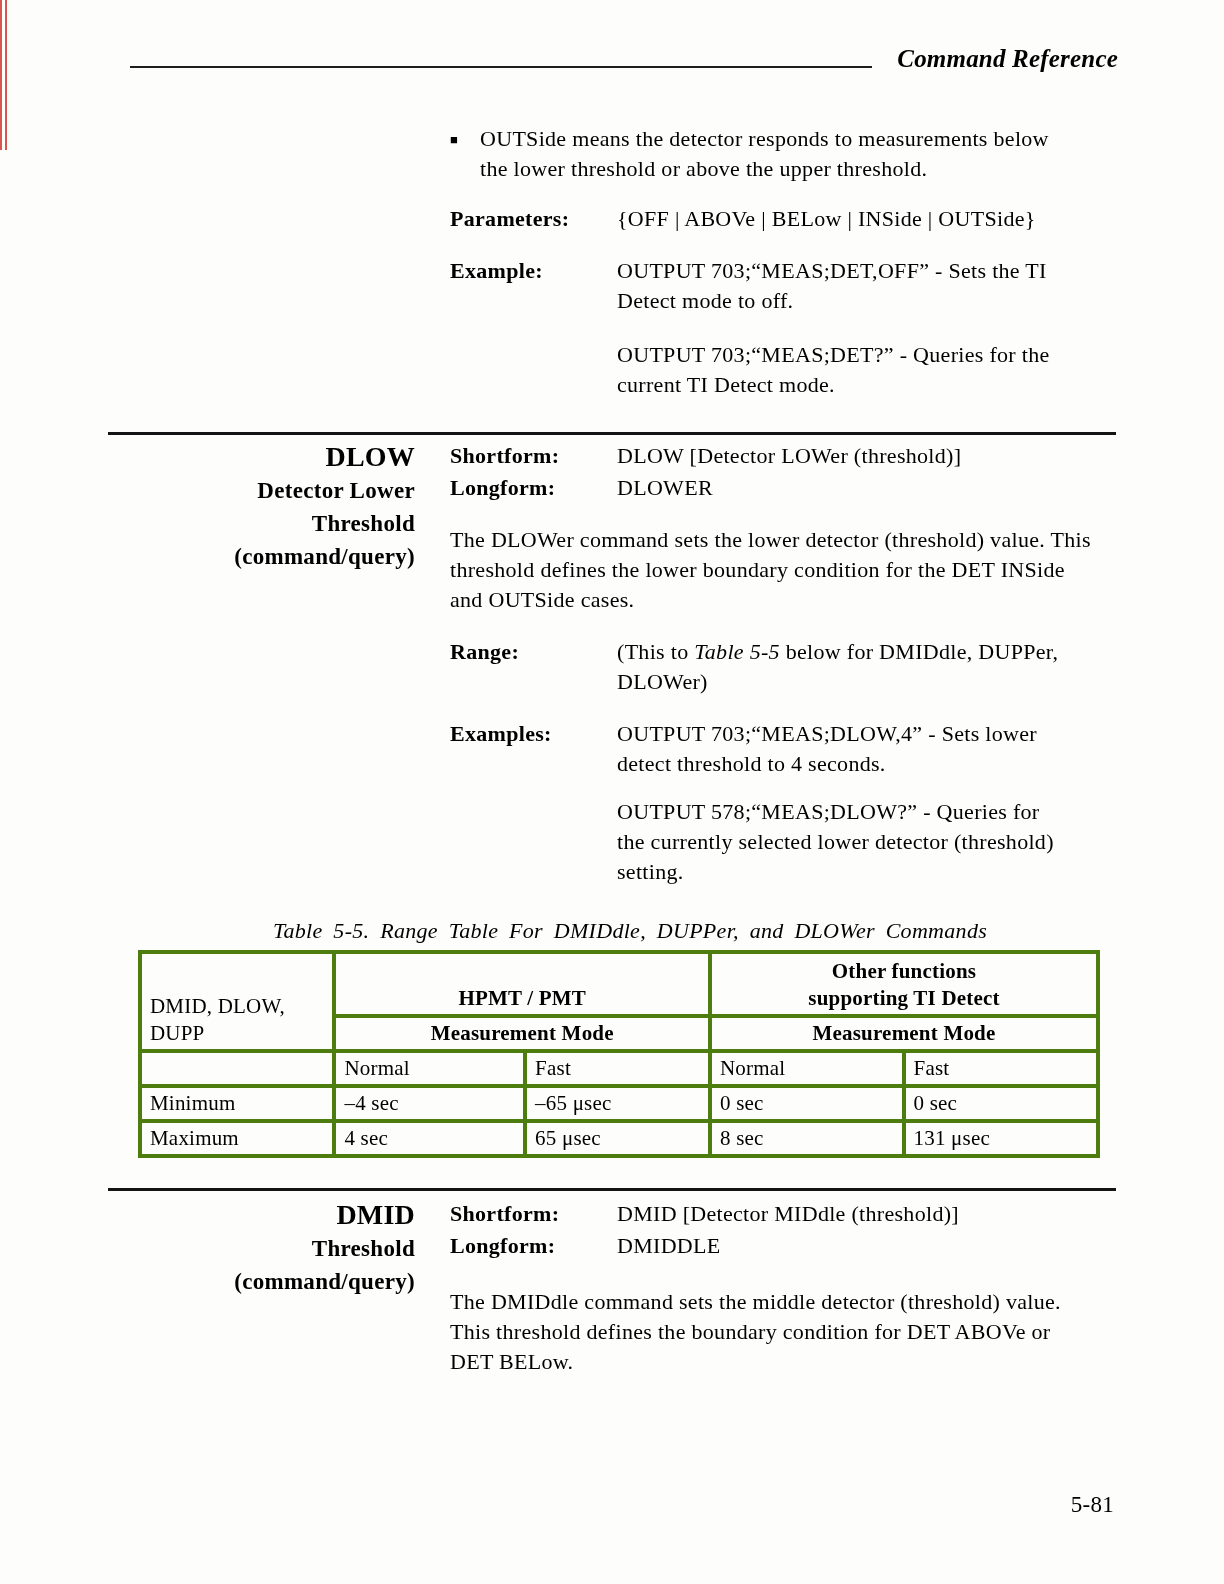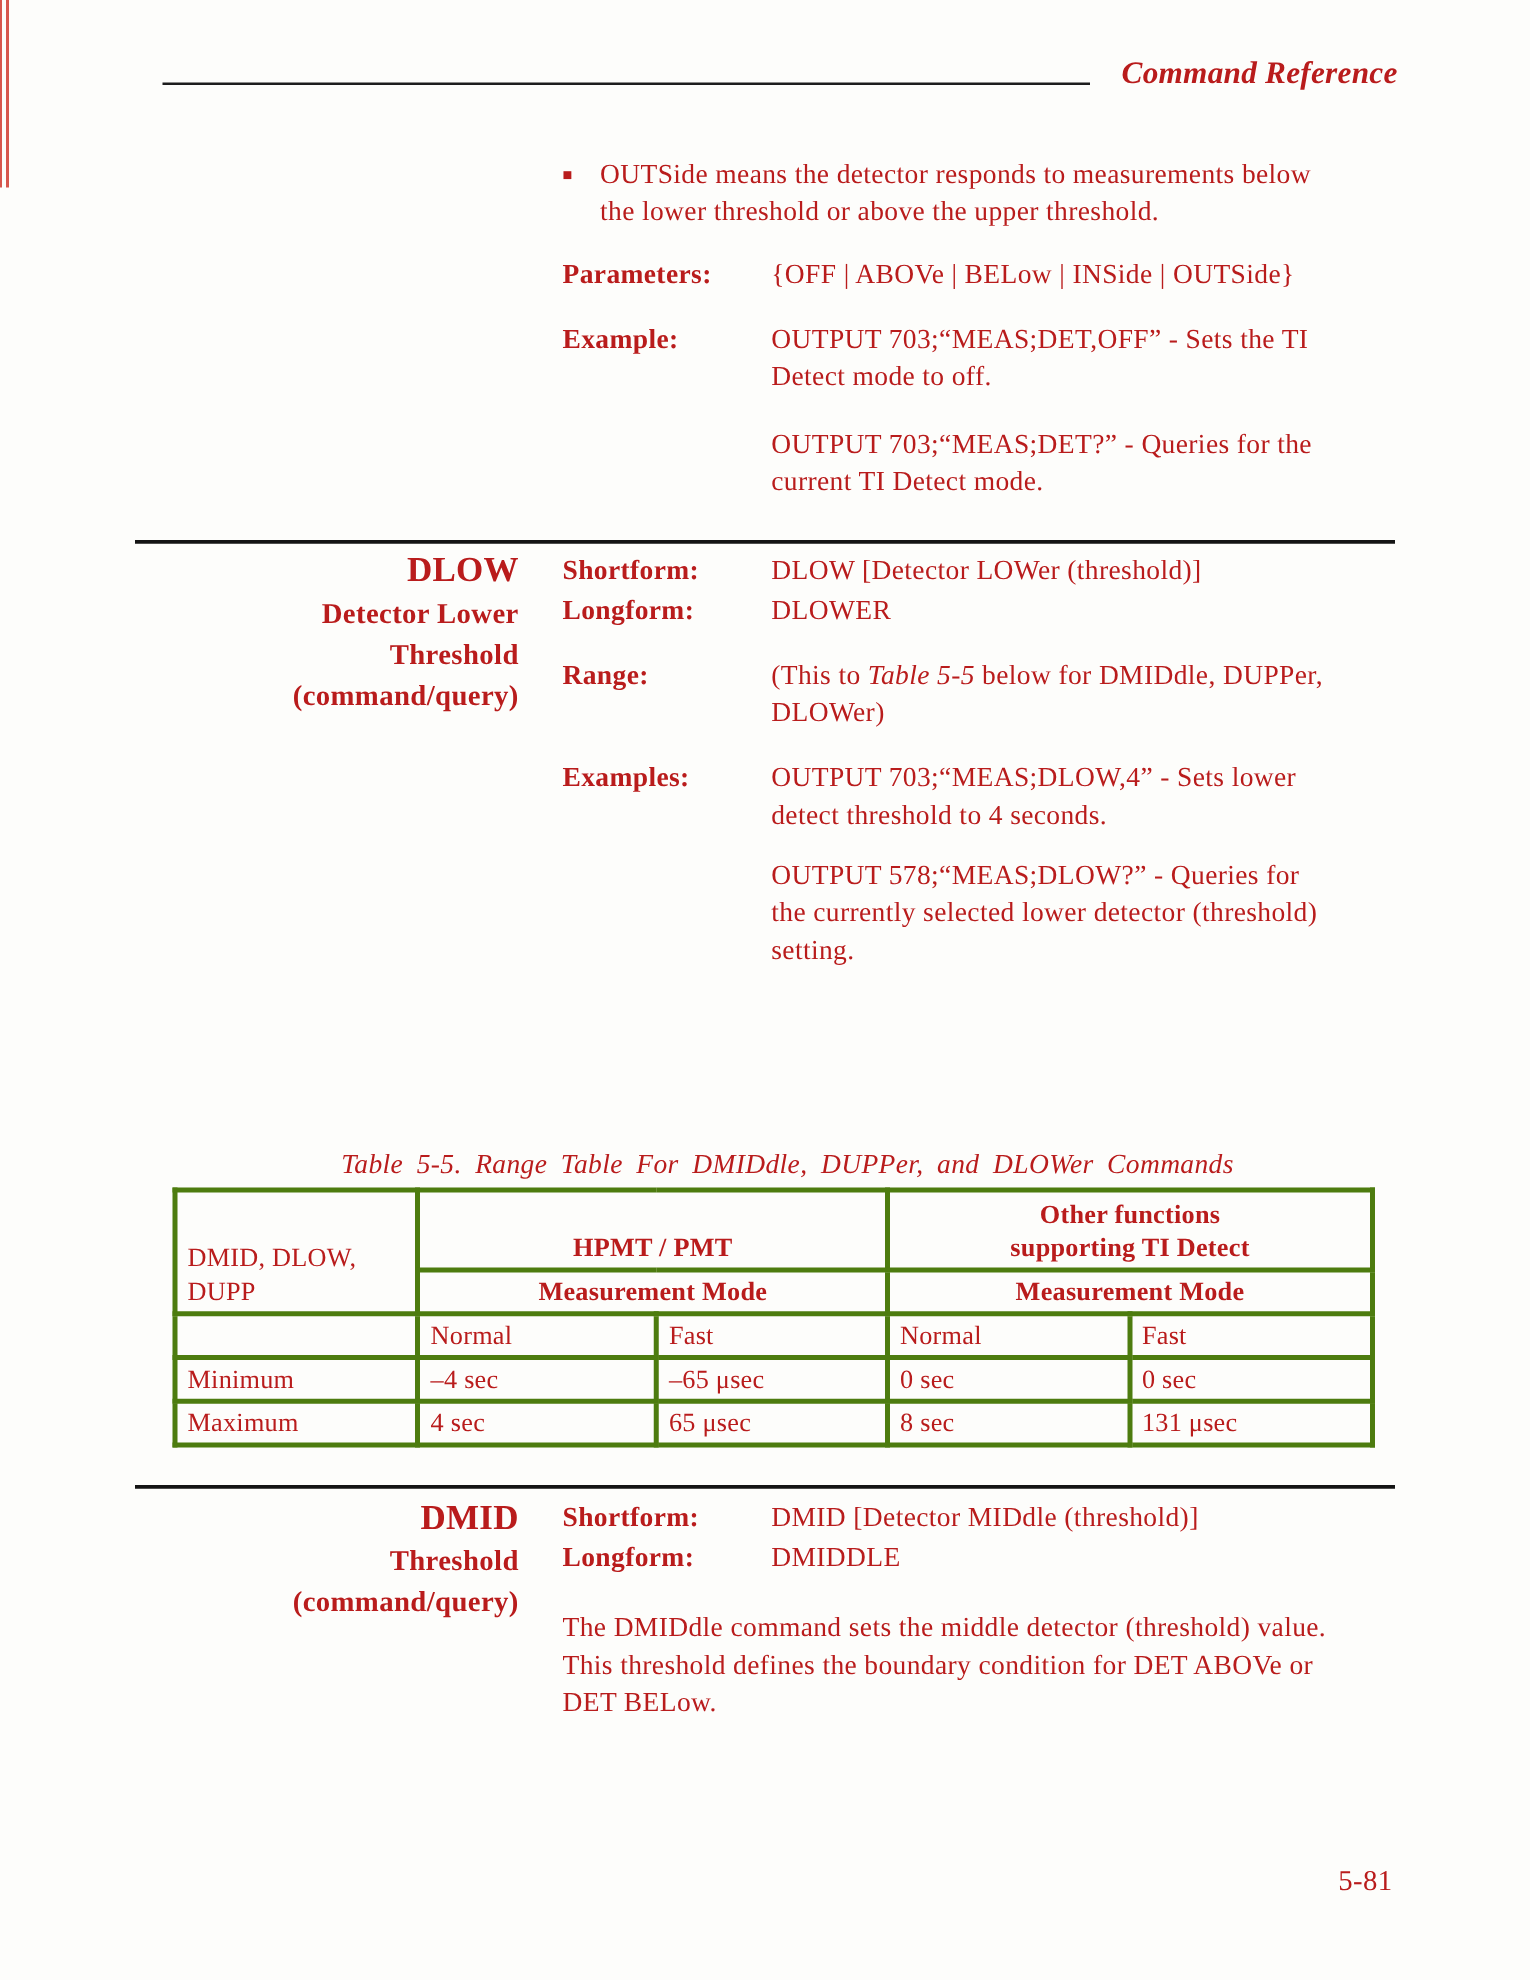--- a/index.html
+++ b/index.html
@@ -3,21 +3,21 @@
 <meta charset="utf-8">
 <style>
   * { box-sizing: border-box; }
   html, body { margin: 0; padding: 0; background: #e8e8e8; }
   .page {
     position: relative;
     width: 1224px;
     height: 1584px;
     margin: 0 auto;
     background: #fdfdfb;
-    color: #b91c1c;
+    color: #000000;
     font-family: "Liberation Serif", serif;
     font-size: 22px;
     line-height: 30px;
     letter-spacing: 0.3px;
     overflow: hidden;
   }
 
   
   .scan-artifact {
     position: absolute; left: 0; top: 0; width: 9px; height: 150px;
@@ -125,20 +125,21 @@
 
   <div class="content dlow-content">
     <div class="kv mb-sm">
       <span class="k">Shortform:</span>
       <span class="v">DLOW [Detector LOWer (threshold)]</span>
     </div>
     <div class="kv mb">
       <span class="k">Longform:</span>
       <span class="v">DLOWER</span>
     </div>
+    <div class="para mb">The DLOWer command sets the lower detector (threshold) value. This threshold defines the lower boundary condition for the DET INSide and OUTSide cases.</div>
     <div class="kv mb">
       <span class="k">Range:</span>
       <span class="v"><span>(This to </span><span class="it">Table 5-5</span><span> below for DMIDdle, DUPPer, DLOWer)</span></span>
     </div>
     <div class="kv" style="margin-bottom:18px">
       <span class="k">Examples:</span>
       <span class="v">OUTPUT 703;“MEAS;DLOW,4” - Sets lower detect threshold to 4 seconds.</span>
     </div>
     <div class="cont">OUTPUT 578;“MEAS;DLOW?” - Queries for the currently selected lower detector (threshold) setting.</div>
   </div>

